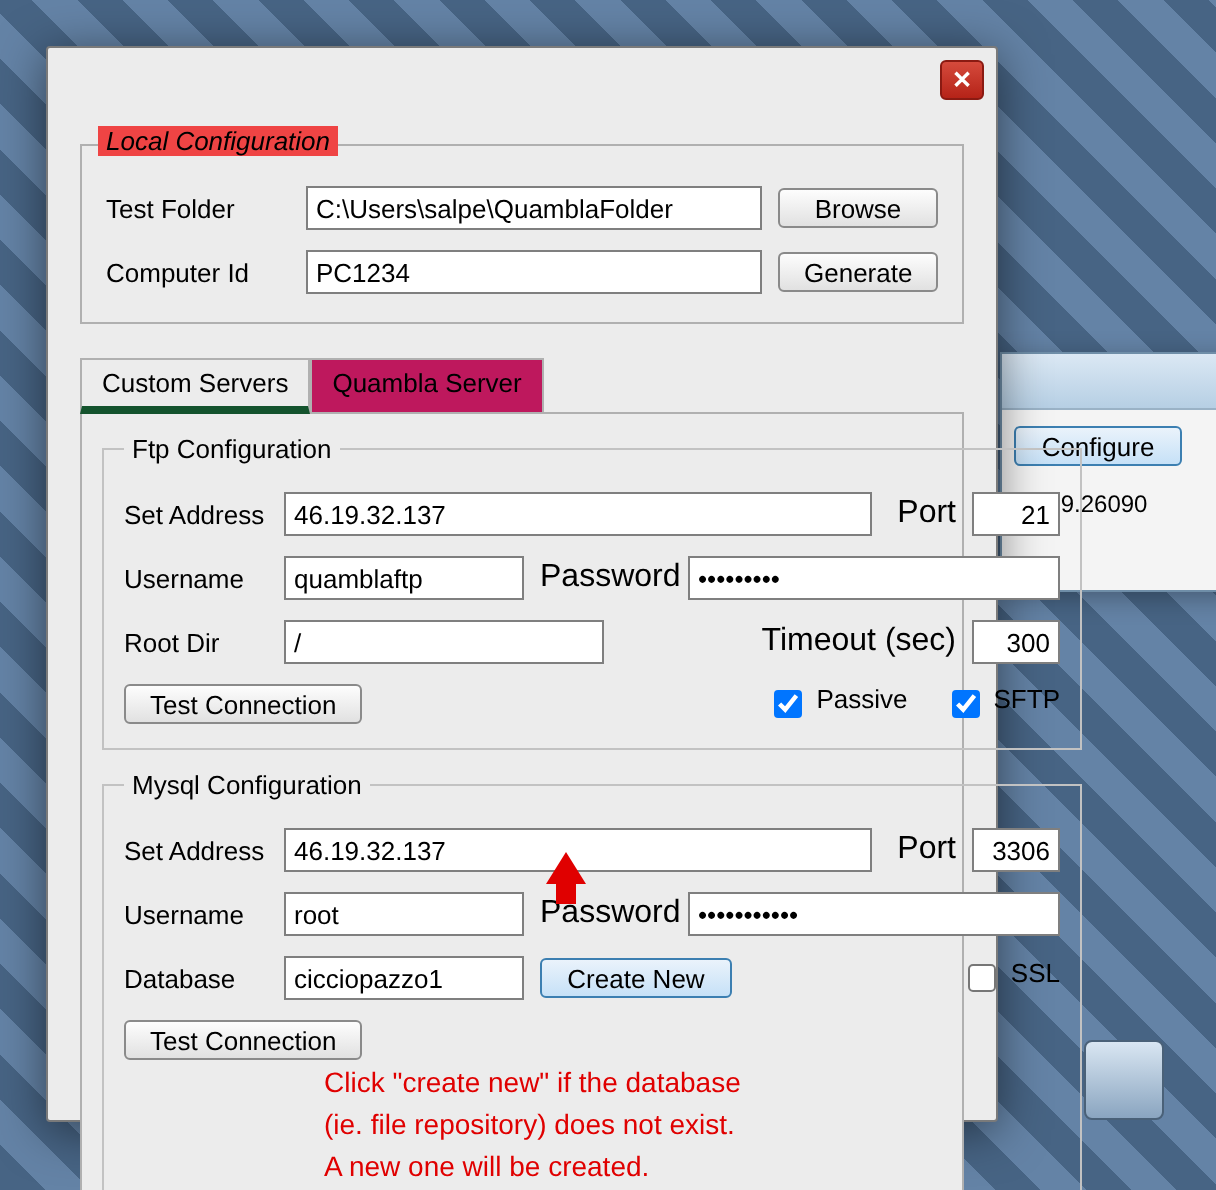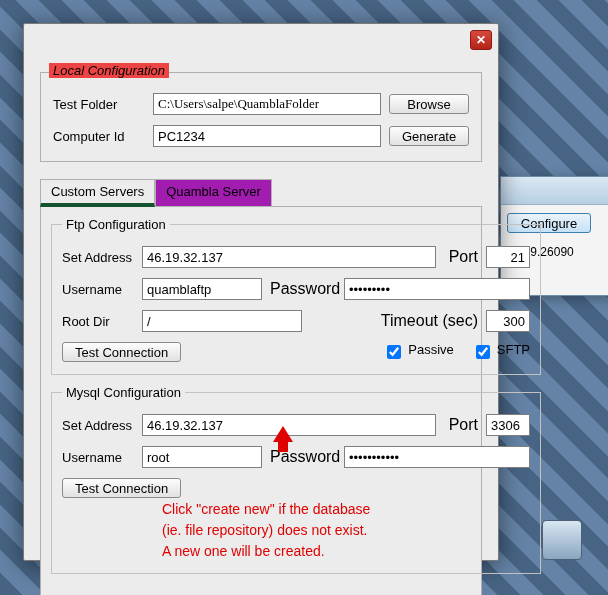--- a/index.html
+++ b/index.html
@@ -63,21 +63,21 @@
     background: linear-gradient(#eaf3fb,#c6e1f7);
     border: 1px solid #3c7fb1;
   }
   .tabs { display: flex; margin-top: 16px; }
   .tab {
     padding: 4px 10px; font-size: 13px;
     border: 1px solid #b0b0b0; background: #ececec;
     position: relative; top: 1px; cursor: pointer;
   }
   .tab.active { border-bottom: 4px solid #14532d; background: #ececec; z-index: 2; }
-  .tab:not(.active) { background: #a21caf; }
+  .tab:not(.active) { background: #be185d; }
   .tab-body {
     border: 1px solid #b0b0b0; padding: 10px 10px 14px;
     background: #ececec;
   }
   fieldset.sub {
     border: 1px solid #c2c2c2; margin: 0 0 10px 0;
     padding: 8px 10px 12px;
   }
   fieldset.sub legend { font-size: 13px; padding: 0 4px; }
   .chk { display: inline-flex; align-items: flex-start; gap: 4px; font-size: 13px; }
@@ -139,21 +139,21 @@
   </div>
 
 <div class="window">
   <div class="close-btn">✕</div>
 
   <div class="pane">
     <div class="group-local">
       <div class="legend">Local Configuration</div>
       <div class="row">
         <div class="label">Test Folder</div>
-        <input type="text" style="flex: 1 1 0%; font-family: Liberation Serif, serif;" value="C:\Users\salpe\QuamblaFolder">
+        <input type="text" style="flex: 1 1 0%;" value="C:\Users\salpe\QuamblaFolder">
         <button class="btn" style="width:80px">Browse</button>
       </div>
       <div class="row">
         <div class="label">Computer Id</div>
         <input type="text" style="flex: 1 1 0%;" value="PC1234">
         <button class="btn" style="width:80px">Generate</button>
       </div>
     </div>
 
     <div class="tabs">
@@ -195,29 +195,39 @@
             </label>
         </div>
       </fieldset>
 
       <fieldset class="sub">
         <legend>Mysql Configuration</legend>
         <div class="row">
           <div class="label-s">Set Address</div>
           <input type="text" style="flex: 1 1 0%;" value="46.19.32.137">
           <div style="width:34px;text-align:right">Port</div>
-          <input type="text" style="width: 44px; " value="3306">
+          <input type="text" style="width: 44px; text-align: right;" value="3306">
         </div>
         <div class="row">
           <div class="label-s">Username</div>
           <input type="text" style="width: 120px;" value="root">
           <div style="width:66px;text-align:right">Password</div>
           <input type="text" style="flex: 1 1 0%;" value="•••••••••••">
         </div>
         <div class="row">
+          <div class="label-s">Database</div>
+          <input type="text" style="width: 120px;" value="cicciopazzo1">
+          <button class="btn btn-hl" style="width:96px">Create New</button>
+          <div style="flex:1"></div>
+          <label class="chk">
+              <input type="checkbox" style="">
+              <span>SSL</span>
+            </label>
+        </div>
+        <div class="row">
           <button class="btn">Test Connection</button>
         </div>
         <div class="annot">Click "create new" if the database</div>
         <div class="annot">(ie. file repository) does not exist.</div>
         <div class="annot">A new one will be created.</div>
       </fieldset>
 
     </div>
   </div>
   <div class="arrow"></div>

